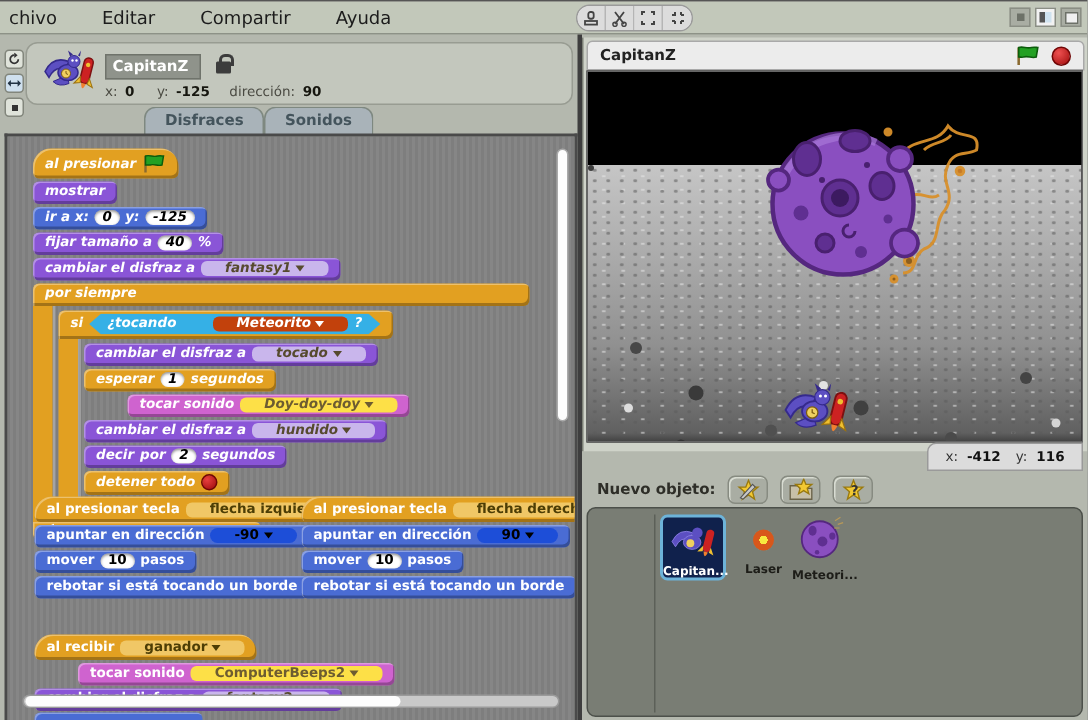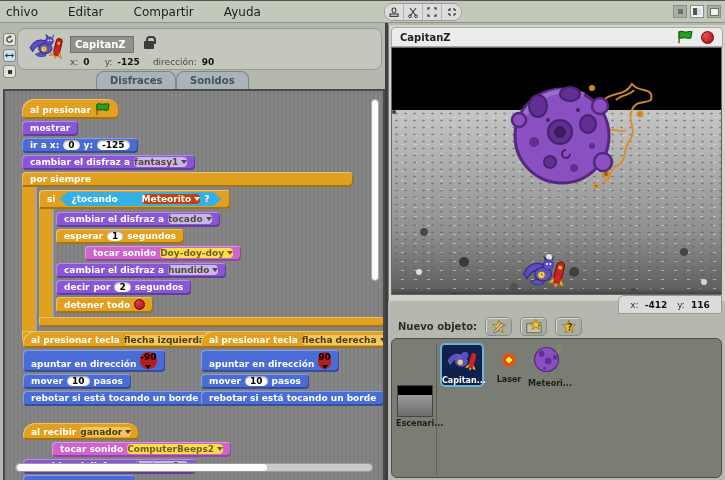--- a/index.html
+++ b/index.html
@@ -37,26 +37,26 @@
 
   
   .script-pane { position:absolute; left:3px; top:88px; width:382px; height:392px; background:repeating-linear-gradient(90deg,#7e7e7e 0 2px,#868686 2px 4px); border:2px solid #4a4a4a; border-bottom:none; overflow:hidden; }
 
   
   .script { position:absolute; }
   .blk { position:relative; width:max-content; display:flex; align-items:center; gap:4px; padding:2px 8px 3px; margin-bottom:2px; border-radius:4px; color:#fff; font-size:9px; font-weight:bold; white-space:nowrap; box-shadow:inset 1px 1px 0 rgba(255,255,255,.35), inset -1px -2px 0 rgba(0,0,0,.28); }
   .hat { border-radius:12px 12px 4px 4px; padding-top:4px; }
   .motion { background:#4a6cd4;align-items:flex-end; } .looks { background:#8a55d7; } .control { background:#e2a021; } .sound { background:#cf63cf;margin-left:29px; }
   .pill { background:#fff; color:#000; border-radius:8px; padding:0 5px; font-size:9px; box-shadow:inset 0 1px 2px rgba(0,0,0,.45); display:inline-flex; align-items:center; }
-  .dd { border-radius:4px; padding:0 0; display:inline-flex; align-items:center; gap:3px; font-size:9px; }
+  .dd { border-radius:4px; padding:0 16px; display:inline-flex; align-items:center; gap:3px; font-size:9px; }
   .dd-lk { background:#c9b6ec; color:#564a2e; }
   .dd-sd { background:#fde047; color:#6d5c31; }
   .dd-ct { background:#f0c766; color:#4c3d05; }
   .dd-sen { background:#c2410c; color:#fff;margin-left:20px; }
-  .dd-w { background:#b91c1c; color:#000; border-radius:8px;flex-direction:column; }
+  .dd-w { background:#1d4ed8; color:#000; border-radius:8px; }
   .arw { width:0; height:0; border-left:3px solid transparent; border-right:3px solid transparent; border-top:4px solid currentColor; display:inline-block; }
   .strbox { background:#fff; color:#000; border-radius:3px; padding:0 4px; box-shadow:inset 0 1px 2px rgba(0,0,0,.45); }
   .bool { background:#35b0e6; color:#fff; padding:2px 12px; display:inline-flex; align-items:center; gap:4px; clip-path:polygon(8px 0,calc(100% - 8px) 0,100% 50%,calc(100% - 8px) 100%,8px 100%,0 50%); }
   .stop-dot { width:11px; height:11px; border-radius:50%; background:radial-gradient(circle at 35% 30%,#e84040,#9c0a0a); border:1px solid #6e0505; display:inline-block; }
   .cblk { width:max-content; }
   .cblk > .c-head { margin-bottom:0; border-bottom-left-radius:0; }
   .c-mid { border-left:13px solid #e2a021; padding:3px 0 2px 4px; width:max-content; box-shadow:inset 2px 0 0 rgba(255,255,255,.25); }
   .c-foot { margin-top:0; border-top-left-radius:0; min-height:10px; padding:1px 8px 2px; }
   .partial-blk { position:absolute; background:#4a6cd4; border-radius:4px 4px 0 0; box-shadow:inset 1px 1px 0 rgba(255,255,255,.35); }
 
@@ -200,36 +200,41 @@
       <span style="margin-left:8px">dirección:</span>
         <b>90</b>
     </div>
   </div>
 
   <div class="tab inactive" style="left:96px;"><span>Disfraces</span></div>
   <div class="tab inactive" style="left:176px;"><span>Sonidos</span></div>
 
   <div class="script-pane">
 
-    <div class="script" style="left:17px; top:8px;">
+    <div class="script" style="left:17px; top:8px;font-style:italic;">
       <div class="blk control hat">
         <span>al presionar</span>
         <svg class="flag-svg" width="16" height="13" viewBox="0 0 16 13">
             <path d="M2 1 V12" stroke="#8a6a30" stroke-width="1.6"></path>
             <path d="M2 1 C5 0 7 2 10 1 C12 0.6 13 1 14 1 L13 7 C10 8 8 6 5 7 C4 7.2 3 7 2 7 Z" fill="#23a023" stroke="#0c5c0c"></path>
           </svg>
       </div>
       <div class="blk looks">
           <span>mostrar</span>
         </div>
       <div class="blk motion">
         <span>ir a x:</span>
           <span class="pill">0</span>
         <span>y:</span>
           <span class="pill">-125</span>
+      </div>
+      <div class="blk looks">
+        <span>fijar tamaño a</span>
+          <span class="pill">40</span>
+        <span>%</span>
       </div>
       <div class="blk looks">
         <span>cambiar el disfraz a</span>
         <span class="dd dd-lk">
             <span>fantasy1</span>
             <i class="arw"></i>
           </span>
       </div>
 
       <div class="cblk">
@@ -483,24 +488,20 @@
       <svg width="18" height="15" viewBox="0 0 20 16">
           <path d="M10 1 L12 6 L17 6 L13 9.5 L14.5 15 L10 11.8 L5.5 15 L7 9.5 L3 6 L8 6 Z" fill="#f2c832" stroke="#9a7a10"></path>
           <text x="8" y="12" font-size="10" font-weight="bold" fill="#333" font-family="DejaVu Sans">?</text>
         </svg>
     </div>
   </div>
 
   <div class="sprite-list">
     <div class="list-divider"></div>
 
-    <div class="stage-tile">
-      <div class="stage-tile-img"></div>
-      <div class="tile-label">Escenari...</div>
-    </div>
 
     <div class="cap-tile">
       <svg width="36" height="28" viewBox="0 0 60 48" style="margin-top:2px">
         <path d="M6 24 Q14 8 30 14 L26 22 Q16 18 10 30 Z" fill="#5c4fc2" stroke="#8a7fe2"></path>
         <ellipse cx="29" cy="25" rx="10" ry="8" fill="#5c4fc2" stroke="#8a7fe2"></ellipse>
         <circle cx="35" cy="14" r="6" fill="#5c4fc2"></circle>
         <circle cx="27" cy="26" r="4.5" fill="#f0d060"></circle>
         <g transform="rotate(14 46 28)">
             <rect x="42" y="10" width="9" height="26" rx="4.5" fill="#cc2222"></rect>
             <path d="M42 30 L37 38 L43 36 Z M51 30 L56 38 L50 36 Z" fill="#f0c030"></path>

